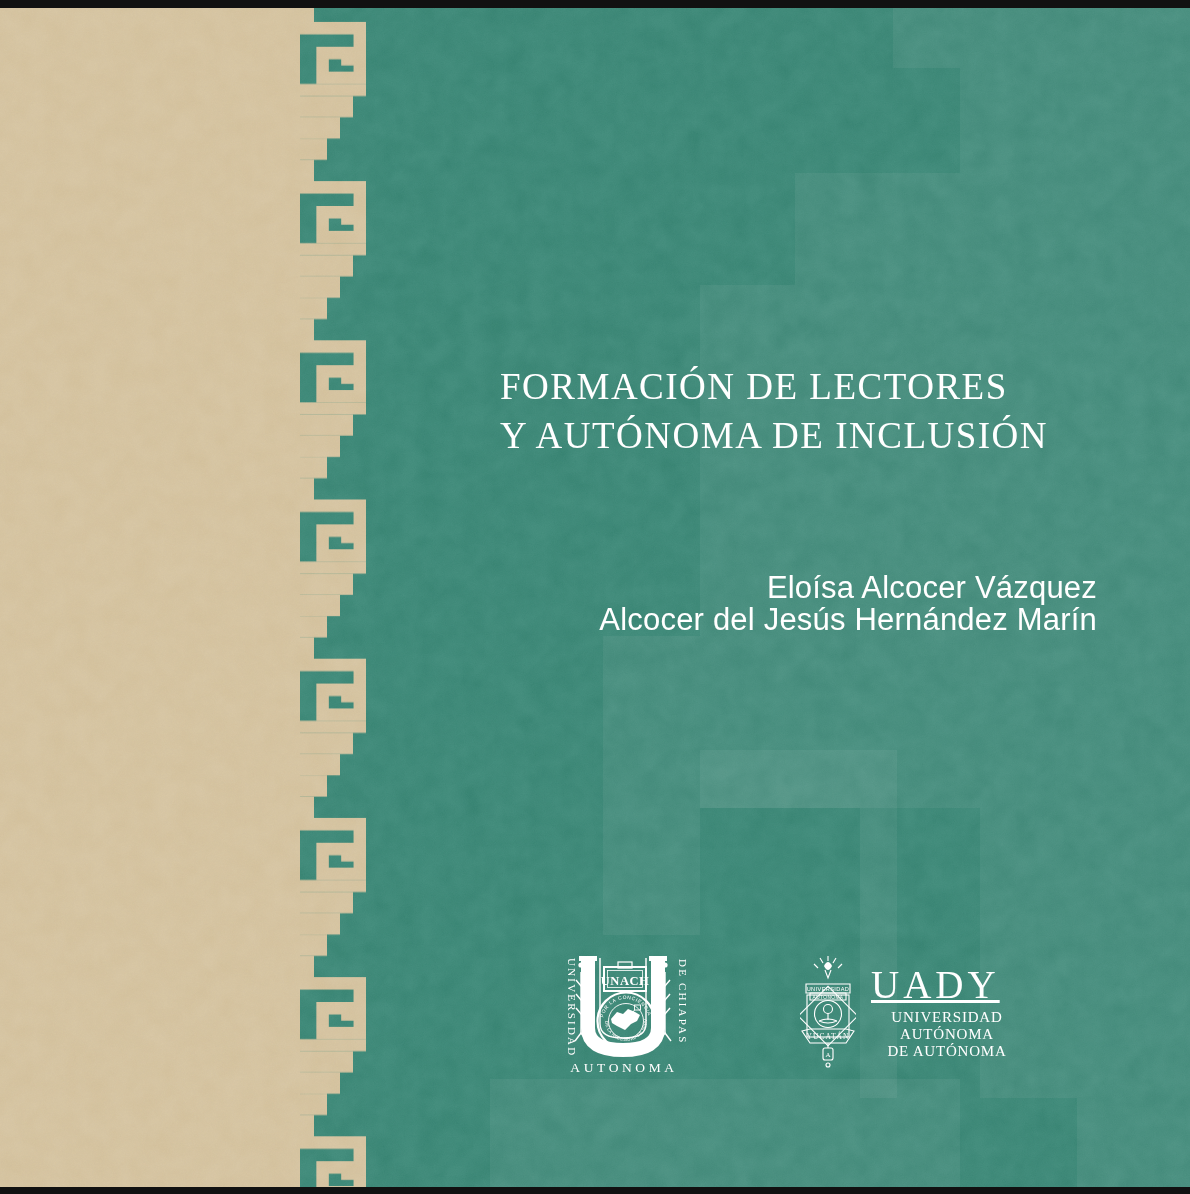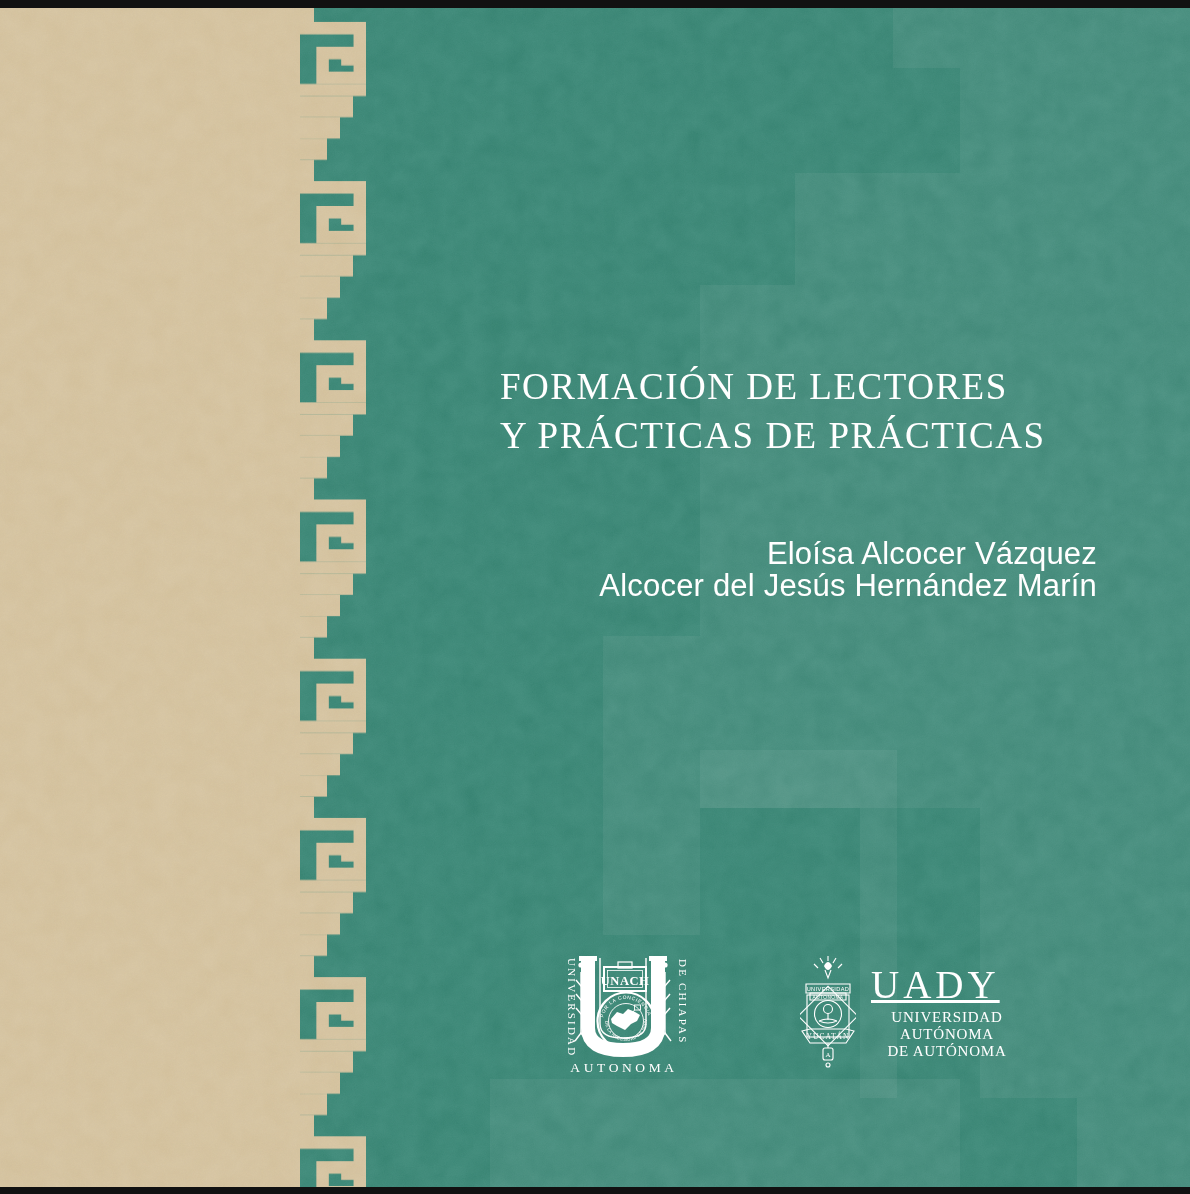--- a/index.html
+++ b/index.html
@@ -30,21 +30,21 @@
 
   #greca-border{position:absolute;left:0;top:0;}
 
   .title{
     position:absolute;left:500px;top:354px;
     color:var(--c-text);
     font:400 37px/49px "Liberation Serif",serif;
     letter-spacing:1.5px;white-space:nowrap;
   }
   .authors{
-    position:absolute;right:107px;top:530px;text-align:right;
+    position:absolute;right:107px;top:564px;text-align:right;
     color:var(--c-text);
     font:400 31px/31.5px "Liberation Sans",sans-serif;
     letter-spacing:0.2px;white-space:nowrap;
   }
   .role{
     font:400 30px/34px "Liberation Serif",serif;
     letter-spacing:0.5px;padding-right:29px;
   }
   .uady-acronym{
     position:absolute;left:871px;top:957px;
@@ -95,21 +95,21 @@
       </filter>
     </defs>
     <g>
       <rect width="380" height="1194" fill="url(#grecaTile)"></rect>
       <rect width="380" height="1194" fill="url(#grecaTile)" filter="url(#tanGrain)" opacity="0.18"></rect>
     </g>
   </svg>
 
   <div class="title">
     <div>FORMACIÓN DE LECTORES</div>
-    <div>Y PRÁCTICAS DE PRÁCTICAS</div>
+    <div>Y AUTÓNOMA DE INCLUSIÓN</div>
   </div>
 
   <div class="authors">
     <div>Eloísa Alcocer Vázquez</div>
     <div>Alcocer del Jesús Hernández Marín</div>
   </div>
 
   <svg style="position:absolute;left:548px;top:938px" width="150" height="150" viewBox="0 0 150 150">
     <defs>
       <path id="arcTop" d="M 55 76 A 23 23 0 0 1 101 76"></path>

